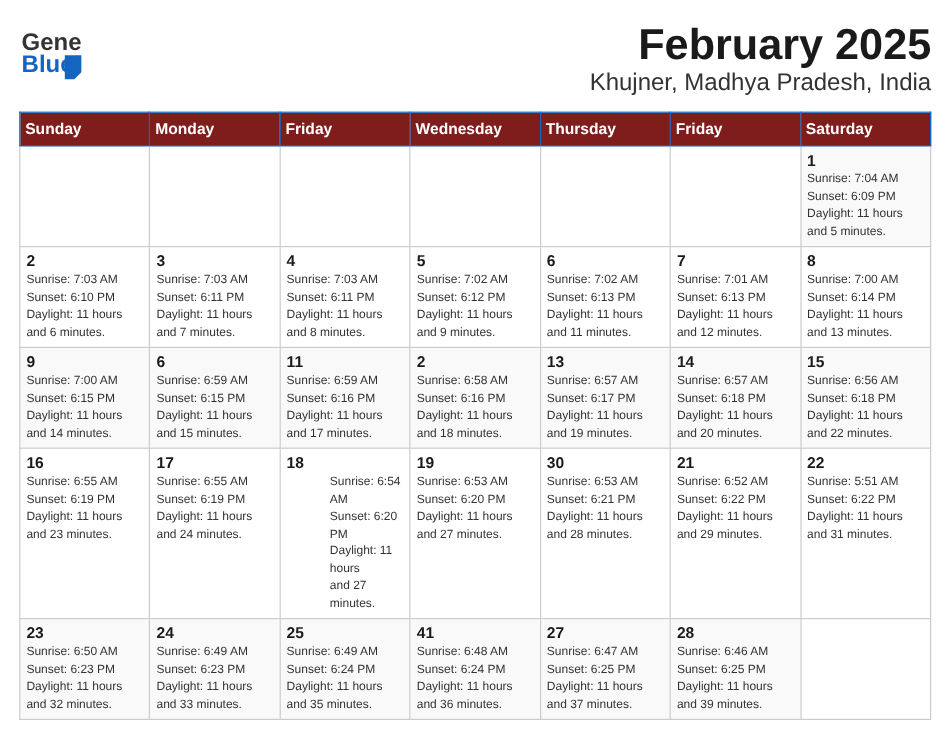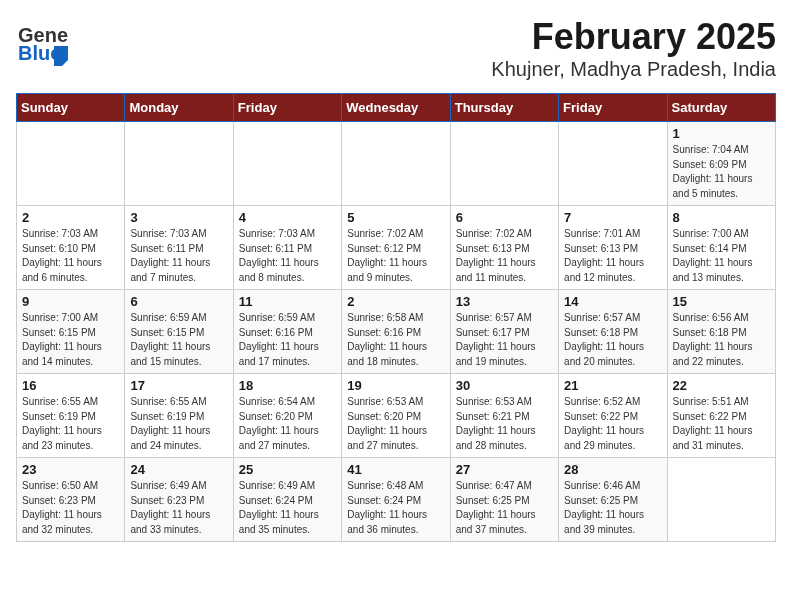--- a/index.html
+++ b/index.html
@@ -237,21 +237,21 @@
         </td>
         <td>
           <span class="day-number">17</span>
           <div class="day-info" style="white-space: pre-line;">Sunrise: 6:55 AM
 Sunset: 6:19 PM
 Daylight: 11 hours
 and 24 minutes.</div>
         </td>
         <td>
           <span class="day-number">18</span>
-          <div class="day-info" style="white-space: pre-line;">Sunrise: 6:54 AM
+          <div class="day-info" style="white-space: pre-line; margin-left: 36px;">Sunrise: 6:54 AM
 Sunset: 6:20 PM
 Daylight: 11 hours
 and 27 minutes.</div>
         </td>
         <td>
           <span class="day-number">19</span>
           <div class="day-info" style="white-space: pre-line;">Sunrise: 6:53 AM
 Sunset: 6:20 PM
 Daylight: 11 hours
 and 27 minutes.</div>

